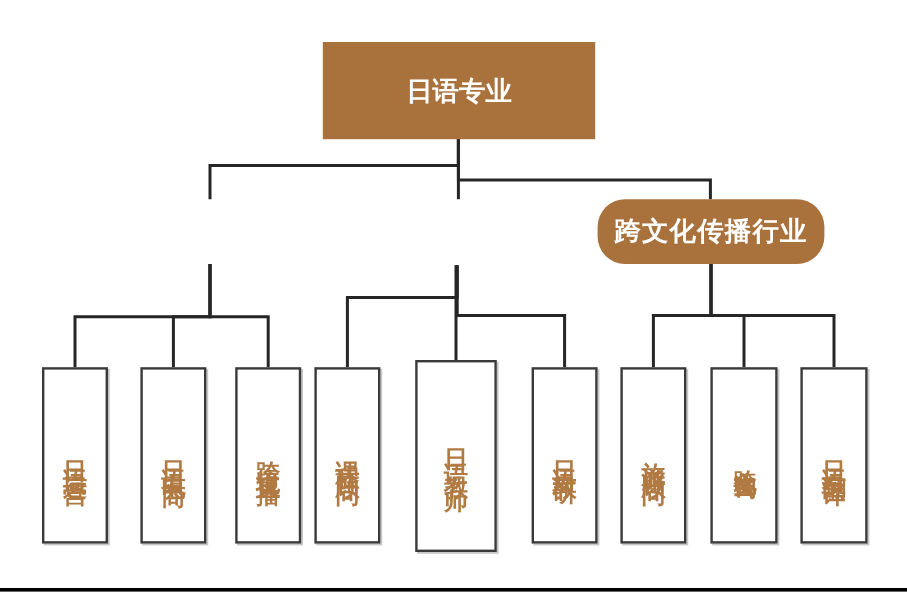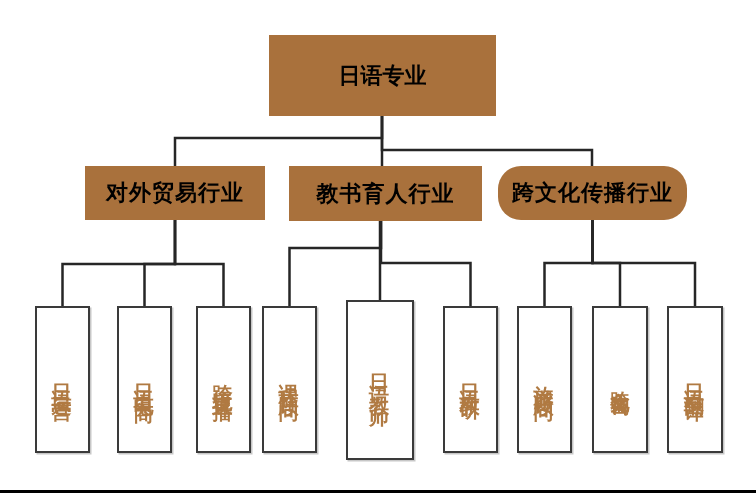--- a/index.html
+++ b/index.html
@@ -4,21 +4,21 @@
 <style>
   html,body{margin:0;padding:0;background:#ffffff;}
   .canvas{
     position:relative;width:756px;height:496px;background:#fff;overflow:hidden;
     font-family:"Liberation Sans","DejaVu Sans",sans-serif;
   }
   svg.wires{position:absolute;left:0;top:0;width:756px;height:496px;}
   svg.wires path{stroke:var(--line,#262626);stroke-width:2.5;fill:none;}
   .node{position:absolute;box-sizing:border-box;display:flex;align-items:center;justify-content:center;}
   .brown{
-    background:var(--accent,#A9713C);color:#000000;font-weight:bold;
+    background:var(--accent,#A9713C);color:#ffffff;font-weight:bold;
   }
   .root{font-size:22px;line-height:1.5;flex-direction:column;}
   .group{font-size:22px;letter-spacing:1px;}
   .leaf{
     background:#ffffff;border:2px solid var(--leaf_border,#3A3A3A);
     box-shadow:1.5px 1.5px 0 rgba(130,130,130,.45);
   }
   .vtext{
     writing-mode:vertical-rl;text-orientation:upright;
     color:var(--leaf_text,#B07A42);font-weight:bold;font-size:20px;letter-spacing:0.30em;
@@ -44,26 +44,20 @@
     <path d="M381,221 V263 H470.5 V306"></path>
     <path d="M592.5,220 V263 H544.5 V306"></path>
     <path d="M592.5,220 V263 H620 V306"></path>
     <path d="M592.5,220 V263 H695 V306"></path>
   </svg>
 
   <div class="node brown root" style="left:269px;top:35px;width:227px;height:81px;">
     <span>日语专业</span>
   </div>
 
-  <div class="node brown group" style="left:85px;top:166px;width:180px;height:54px;">
-    <span>对外贸易行业</span>
-  </div>
-  <div class="node brown group" style="left:289px;top:166px;width:193px;height:55px;">
-    <span>教书育人行业</span>
-  </div>
   <div class="node brown group" style="left:498px;top:166px;width:189px;height:54px;border-radius:23px;">
     <span>跨文化传播行业</span>
   </div>
 
   <div class="node leaf" style="left:35px;top:306px;width:55px;height:147px;">
     <span class="vtext">日语运营</span>
   </div>
   <div class="node leaf" style="left:117px;top:306px;width:55px;height:147px;">
     <span class="vtext">日语电商</span>
   </div>

